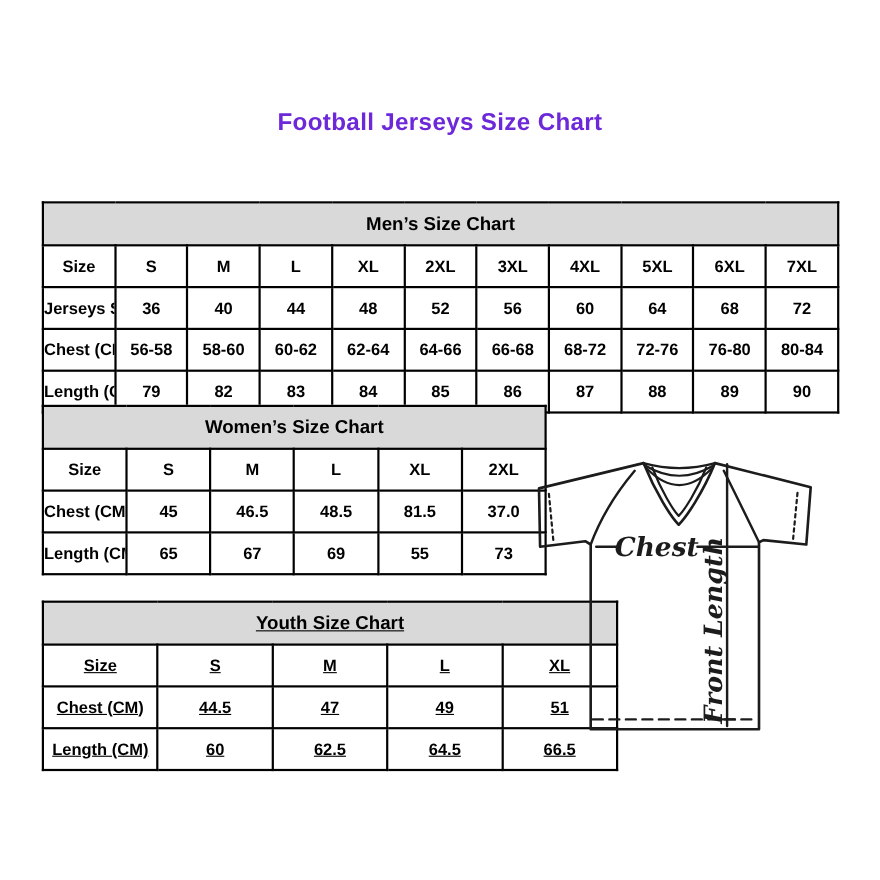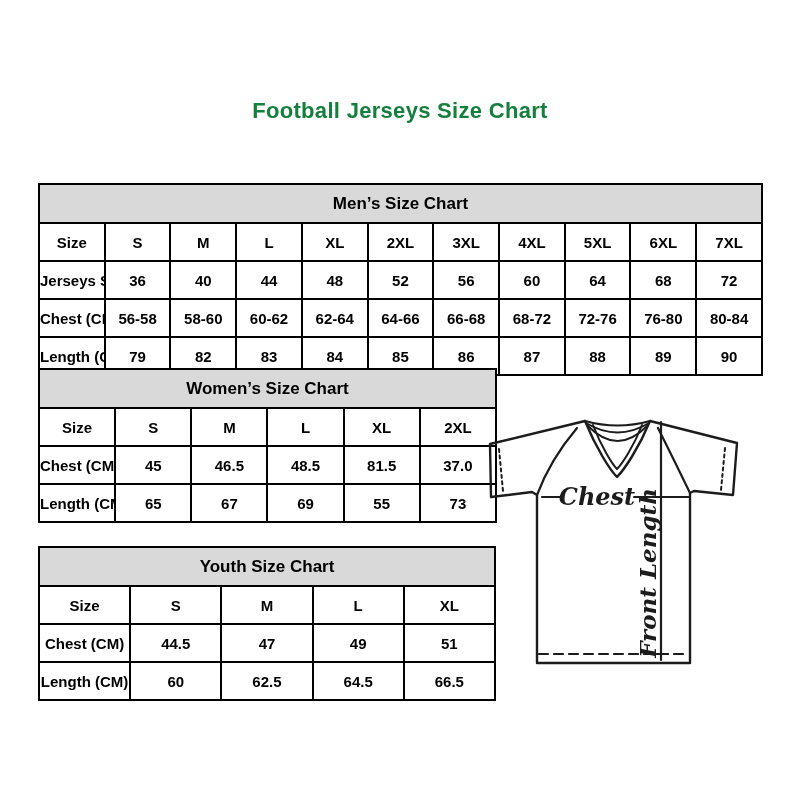--- a/index.html
+++ b/index.html
@@ -17,21 +17,21 @@
   }
   .title {
     position: absolute;
     top: 98px;
     left: 0;
     width: 100%;
     margin: 0;
     text-align: center;
     font-size: 22px;
     font-weight: bold;
-    color: #15803d;
+    color: #6d28d9;
     letter-spacing: 0.3px;
   }
   table.size-table {
     position: absolute;
     border-collapse: collapse;
     table-layout: fixed;
     background: #ffffff;
   }
   .size-table th, .size-table td {
     border: 2px solid #000000;
@@ -47,21 +47,21 @@
     height: 37px;
     font-size: 17px;
     background: #d9d9d9;
   }
   .size-table td {
     height: 36px;
     font-size: 15px;
   }
   #mens-table   { left: 38px; top: 147px; width: 725px; margin-top: 36px; }
   #womens-table { left: 38px; top: 368px; width: 459px; border-radius: 28px; }
-  #youth-table  { left: 38px; top: 546px; width: 458px; }
+  #youth-table  { left: 38px; top: 546px; width: 524px; text-decoration: underline; }
   #mens-table   td.label-col { width: 110px; }
   #womens-table td.label-col { width: 110px; }
   #youth-table  td.label-col { width: 112px; }
   .jersey-wrap {
     position: absolute;
     left: 482px;
     top: 416px;
     width: 262px;
     height: 254px;
   }

